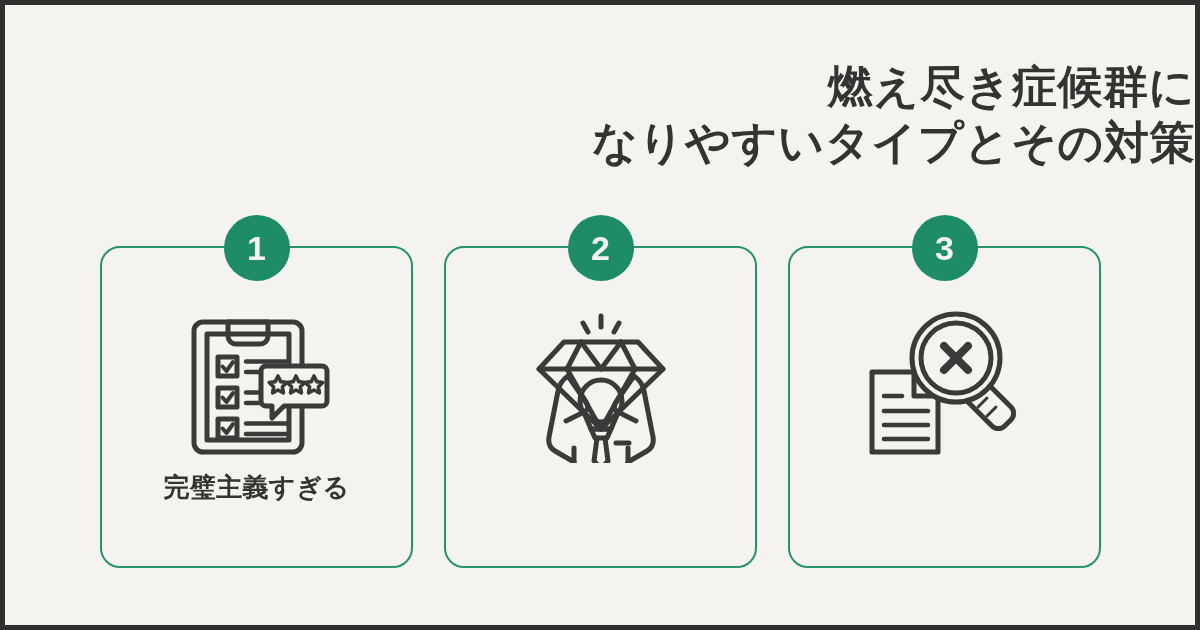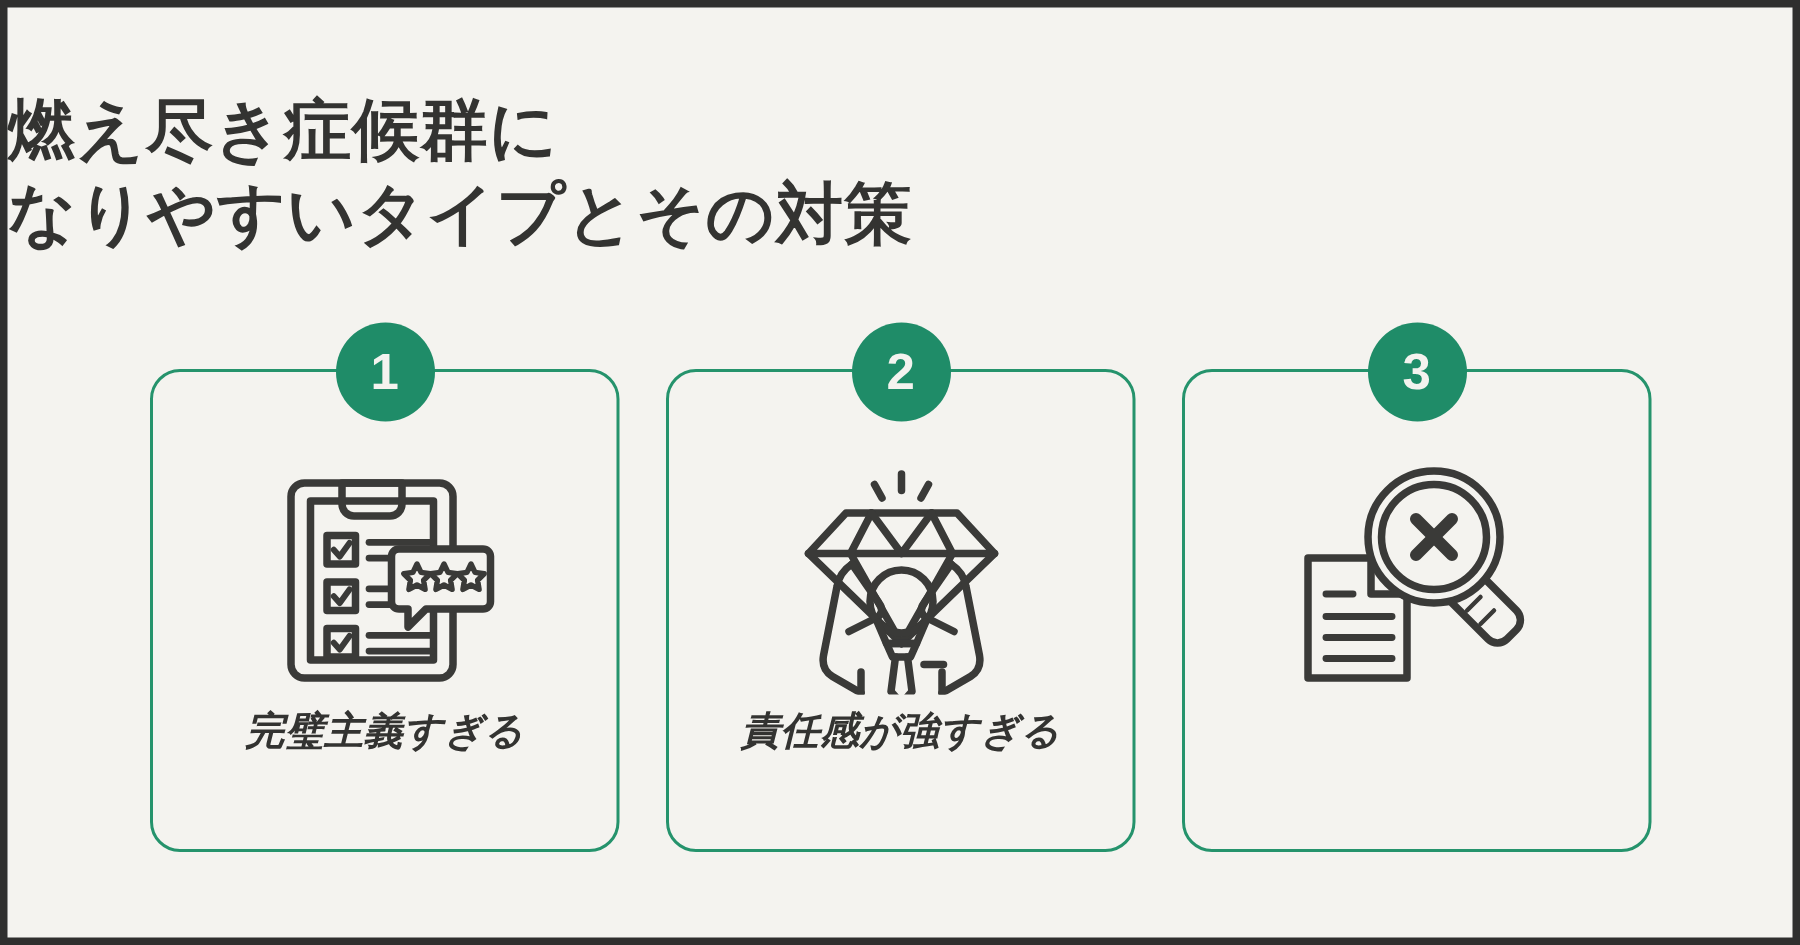--- a/index.html
+++ b/index.html
@@ -21,21 +21,21 @@
     height: 620px;
     background: #f4f3ef;
     overflow: hidden;
   }
   
   .title {
     position: absolute;
     left: 0;
     top: 54px;
     width: 1190px;
-    text-align: left;
+    text-align: right;
     color: #333331;
     font-size: 45px;
     font-weight: 700;
     line-height: 1.25;
     letter-spacing: 0.5px;
     white-space: pre-line;
   }
   
   .cards {
     position: absolute;
@@ -87,21 +87,20 @@
     left: 8px;
     right: 8px;
     top: 222px;
     text-align: center;
     color: #333331;
     font-size: 26px;
     font-weight: 700;
     line-height: 1.35;
     letter-spacing: 0.3px;
     white-space: pre-line;
-    font-style: italic;
   }
 </style>
 </head>
 <body>
 
 <div class="canvas">
 
   <div class="title">燃え尽き症候群に
 なりやすいタイプとその対策</div>
 
@@ -175,21 +174,20 @@
 
           <path d="M64 107 l6 14 h20 l6 -14"></path>
 
           <path d="M70 121 h20 l-4 9 h-12 z"></path>
           <path d="M76 130 l-3 23 l7 8 l7 -8 l-3 -23"></path>
 
           <path d="M95 135 h13"></path>
         </svg>
       </div>
 
-      <div class="card-label">責任感が強すぎる</div>
     </div>
 
     <div class="card">
       <div class="badge">3</div>
 
       <div class="icon-wrap">
         <svg width="170" height="152" viewBox="0 0 170 152" fill="none" stroke="#3a3a38" stroke-width="5" stroke-linecap="round" stroke-linejoin="round">
 
           <path d="M12 62 h42 l24 24 v56 h-66 z" fill="#f4f3ef"></path>
           <path d="M54 62 v24 h24"></path>

